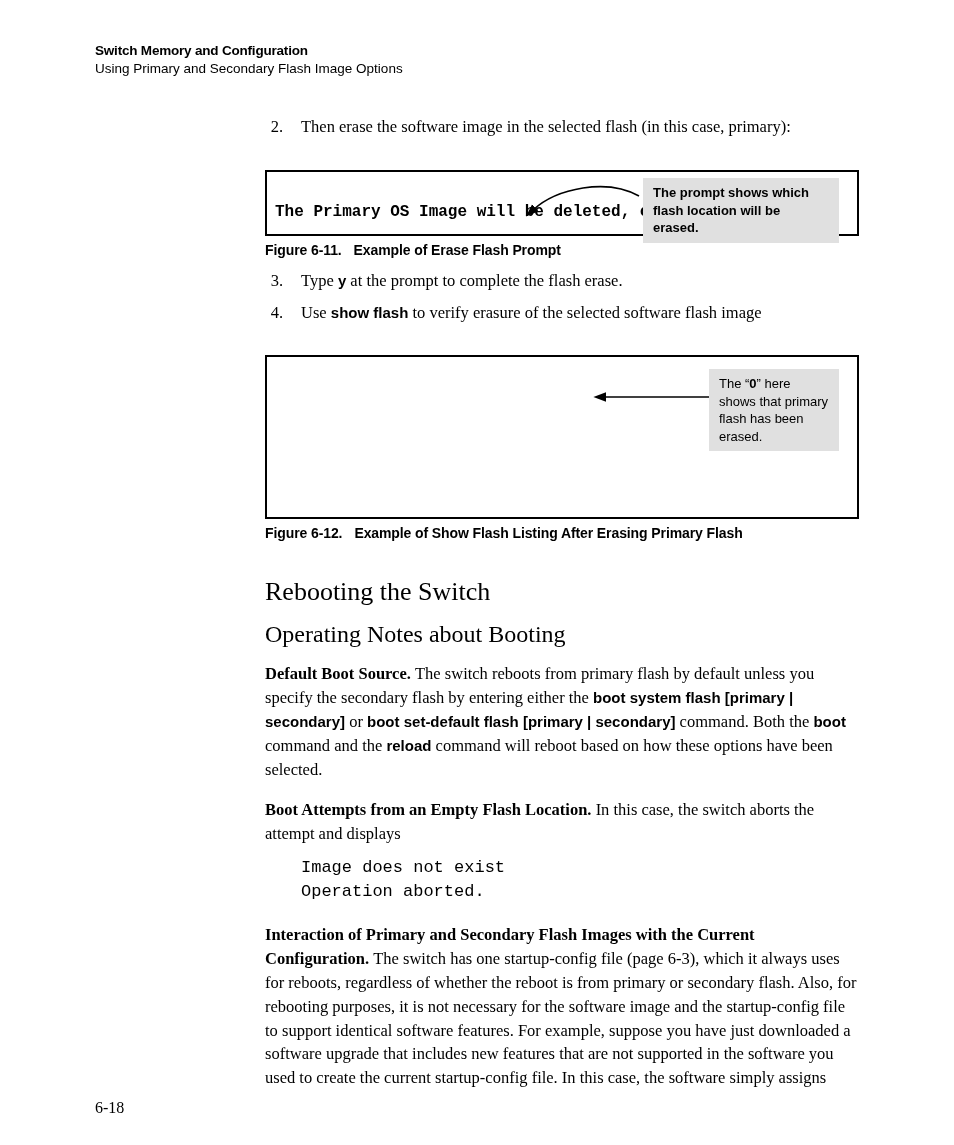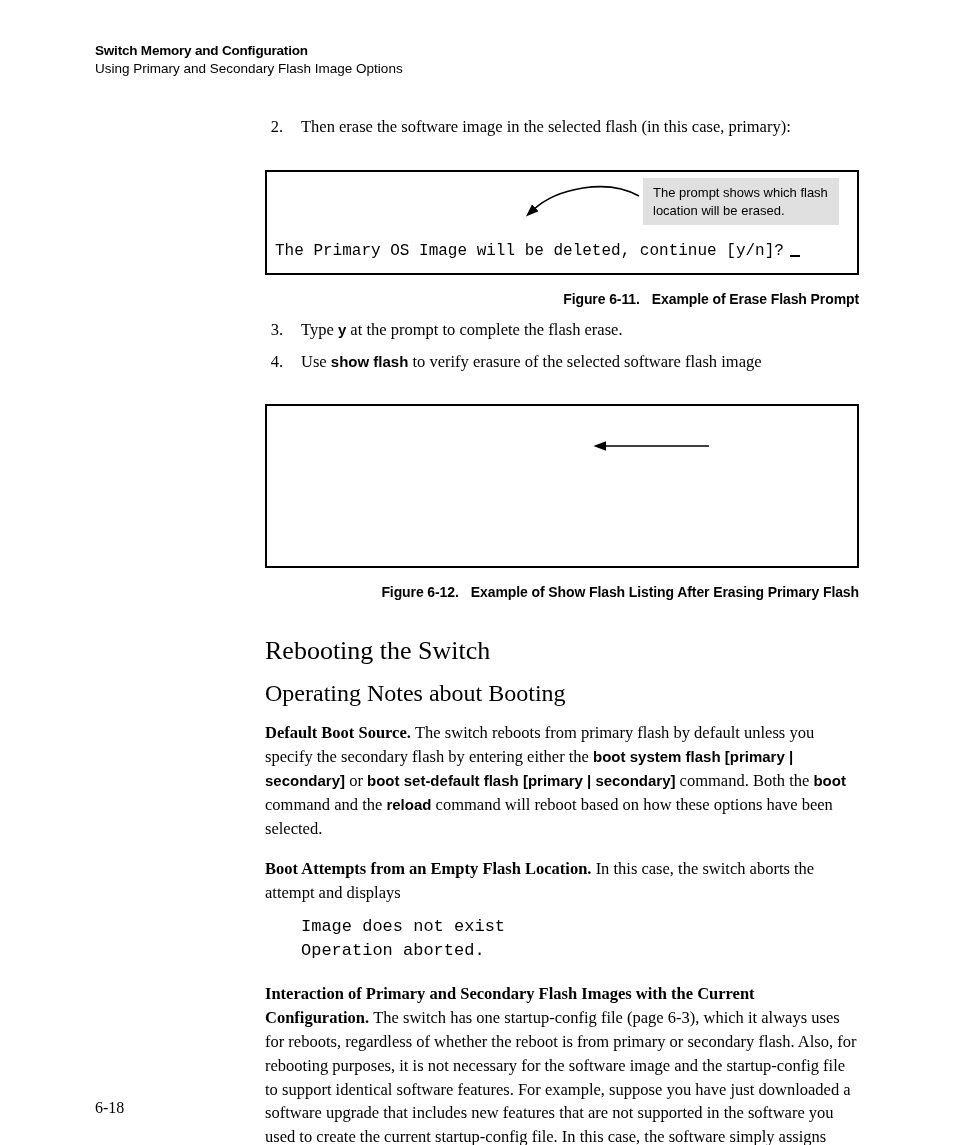--- a/index.html
+++ b/index.html
@@ -64,23 +64,22 @@
     display: inline-block;
     width: 10px;
     border-bottom: 2.5px solid #000;
     vertical-align: -2px;
     margin-left: 6px;
   }
   .caption {
     font-family: Arial, Helvetica, sans-serif;
     font-weight: bold;
     font-size: 14px;
-    margin-top: 16px;
+    margin-top: 6px;
     letter-spacing: -0.1px;
-    text-align: right;
   }
   .caption .cap-gap { display: inline-block; width: 12px; }
   .figbox.empty {
     height: 110px;
     margin-top: 30px;
   }
   h2.section {
     font-family: Georgia, "Century Schoolbook", "Times New Roman", serif;
     font-weight: normal;
     font-size: 26px;
@@ -127,21 +126,21 @@
 
   <div class="content">
 
     <div class="ol">
       <div class="li">
         <div class="num">2.</div>
         <div class="txt">Then erase the software image in the selected flash (in this case, primary):</div>
       </div>
     </div>
 
-    <div class="figbox" style="padding-top:67px;">
+    <div class="figbox" style="padding-top:28px;font-weight:bold;">
       <div class="callout" style="right:18px; top:6px; width:196px;">The prompt shows which flash location will be erased.</div>
       <svg class="arrow-svg" style="left:260px; top:6px;" width="120" height="40">
         <defs>
           <marker id="ah1" markerWidth="10" markerHeight="10" refX="2" refY="3" orient="auto">
             <path d="M0,0 L0,6 L8,3 z" fill="#000"></path>
           </marker>
         </defs>
         <path d="M112,18 C80,0 30,10 6,32" fill="none" stroke="#000" stroke-width="1.6" marker-end="url(#ah1)"></path>
       </svg>
       <div>
@@ -161,20 +160,23 @@
       </div>
       <div class="li">
         <div class="num">4.</div>
         <div class="txt">
           <span>Use </span><span class="sans-bold">show flash</span><span> to verify erasure of the selected software flash image</span>
         </div>
       </div>
     </div>
 
     <div class="figbox empty">
+      <div class="callout" style="right:18px; top:12px; width:130px;">
+        <span>The “</span><b>0</b><span>” here shows that primary flash has been erased.</span>
+      </div>
       <svg class="arrow-svg" style="left:330px; top:30px;" width="120" height="20">
         <defs>
           <marker id="ah2" markerWidth="10" markerHeight="10" refX="2" refY="3" orient="auto">
             <path d="M0,0 L0,6 L8,3 z" fill="#000"></path>
           </marker>
         </defs>
         <line x1="112" y1="10" x2="6" y2="10" stroke="#000" stroke-width="1.6" marker-end="url(#ah2)"></line>
       </svg>
     </div>
     <div class="caption">

